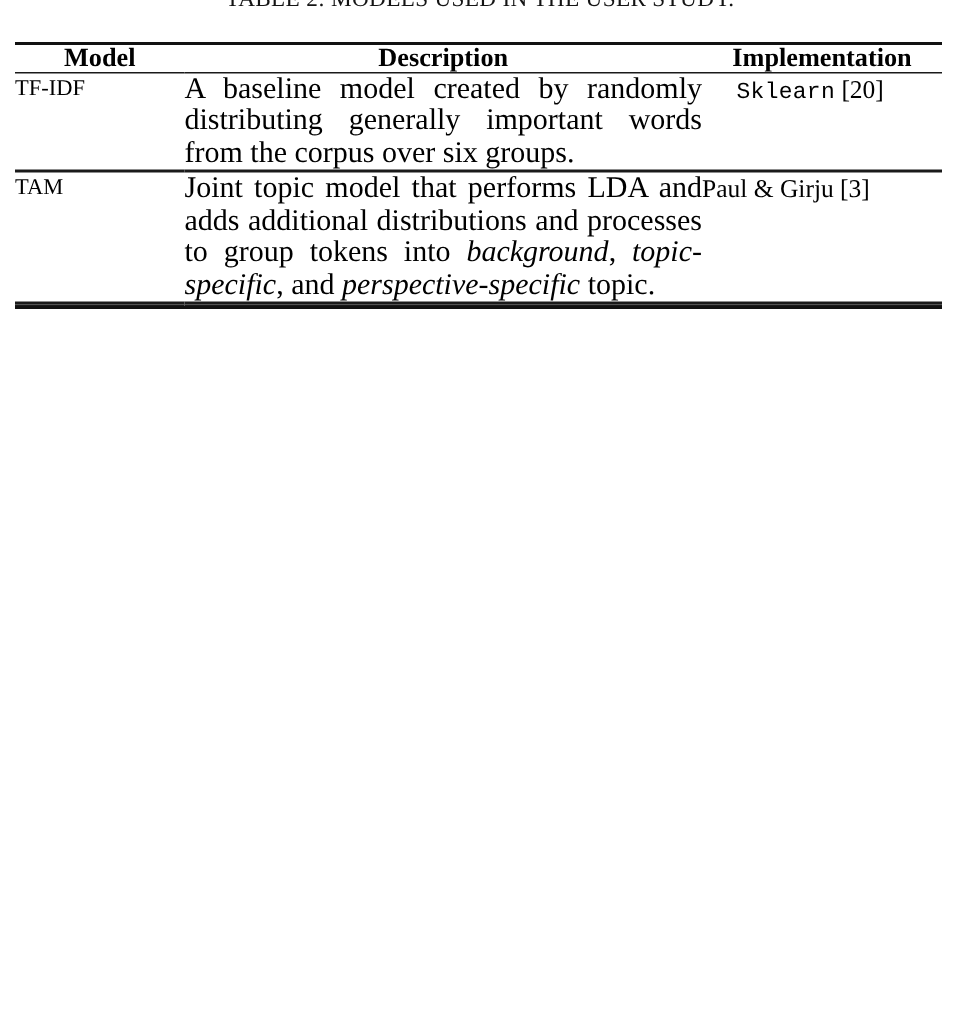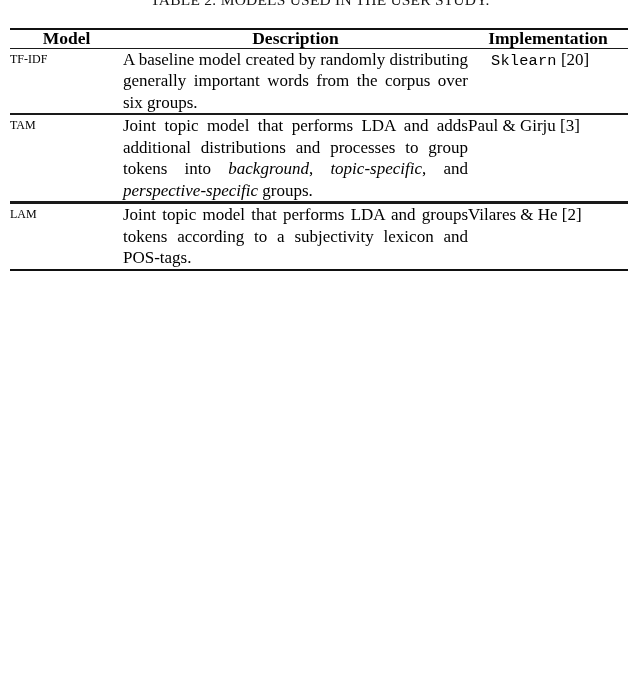--- a/index.html
+++ b/index.html
@@ -70,27 +70,27 @@
   .hdr-cell {
     font-weight: bold;
     font-size: 17.5px;
     line-height: 1.0;
     padding: 8px 0 9px 4px;
     white-space: nowrap;
   }
 
   
   .cell-model {
-    font-size: 12px;
+    font-size: 15px;
     line-height: 21.5px;
     padding: 7px 0 9px 4px;
     white-space: nowrap;
   }
   .cell-desc {
-    font-size: 17px;
+    font-size: 20px;
     line-height: 21.5px;
     padding: 7px 12px 9px 0;
     text-align: justify;
     text-align-last: left;
     hyphens: manual;
   }
   .cell-impl {
     font-size: 17px;
     line-height: 21.5px;
     padding: 7px 0 9px 0;
@@ -153,40 +153,35 @@
         <tr class="sep">
             <td colspan="3"></td>
           </tr>
 
         <tr class="sep">
             <td colspan="3"></td>
           </tr>
 
         <tr>
           <td class="cell-model">TAM</td>
-          <td class="cell-desc"><span>Joint topic model that performs LDA and adds additional distributions and processes to group tokens into </span><span class="ital">background</span><span>, </span><span class="ital">topic-specific</span><span>, and </span><span class="ital">perspective-specific</span><span> groups.</span></td>
+          <td class="cell-desc"><span>Joint topic model that performs LDA and adds additional distributions and processes to group tokens into </span><span class="ital">background</span><span>, </span><span class="ital">topic-specific</span><span>, and </span><span class="ital">perspective-specific</span><span> topic.</span></td>
           <td class="cell-impl"><span>Paul &amp; Girju [3]</span></td>
         </tr>
         <tr class="sep">
             <td colspan="3"></td>
           </tr>
 
         <tr class="sep">
             <td colspan="3"></td>
           </tr>
 
         <tr class="sep">
             <td colspan="3"></td>
           </tr>
 
-        <tr>
-          <td class="cell-model">LAM</td>
-          <td class="cell-desc">Joint topic model that performs LDA and groups tokens according to a subjectivity lexicon and POS-tags.</td>
-          <td class="cell-impl"><span>Vilares &amp; He [2]</span></td>
-        </tr>
 
       </tbody>
     </table>
 
     <div class="rule-thick"></div>
 
   </div>
 </div>
 
 </body></html>

